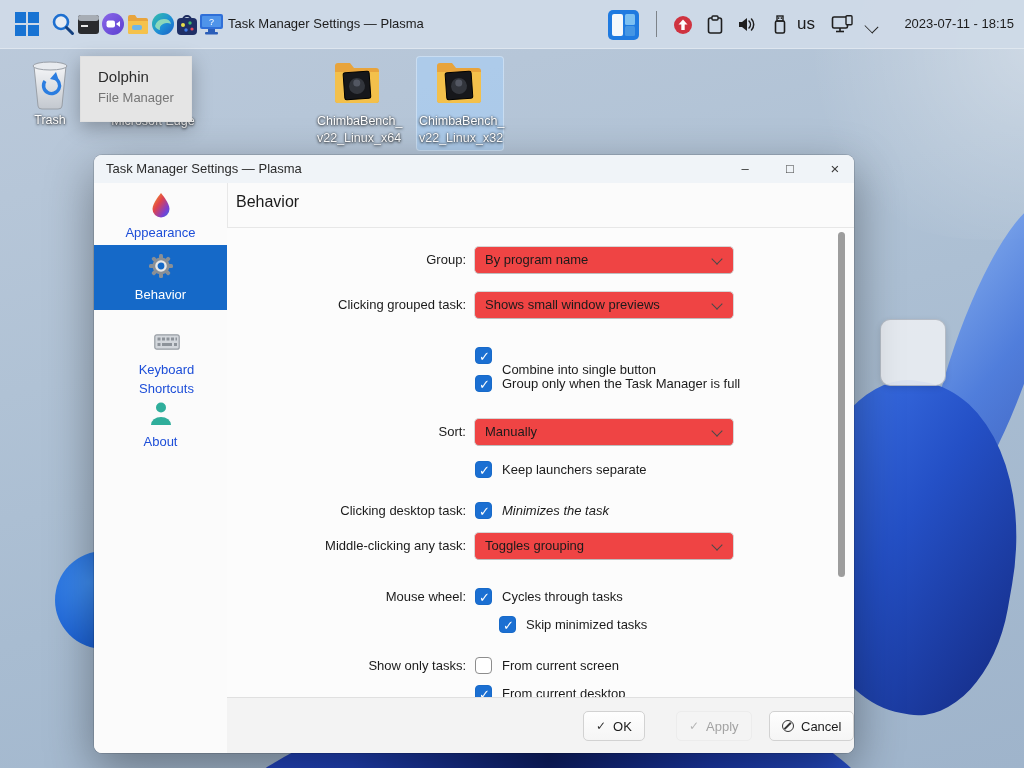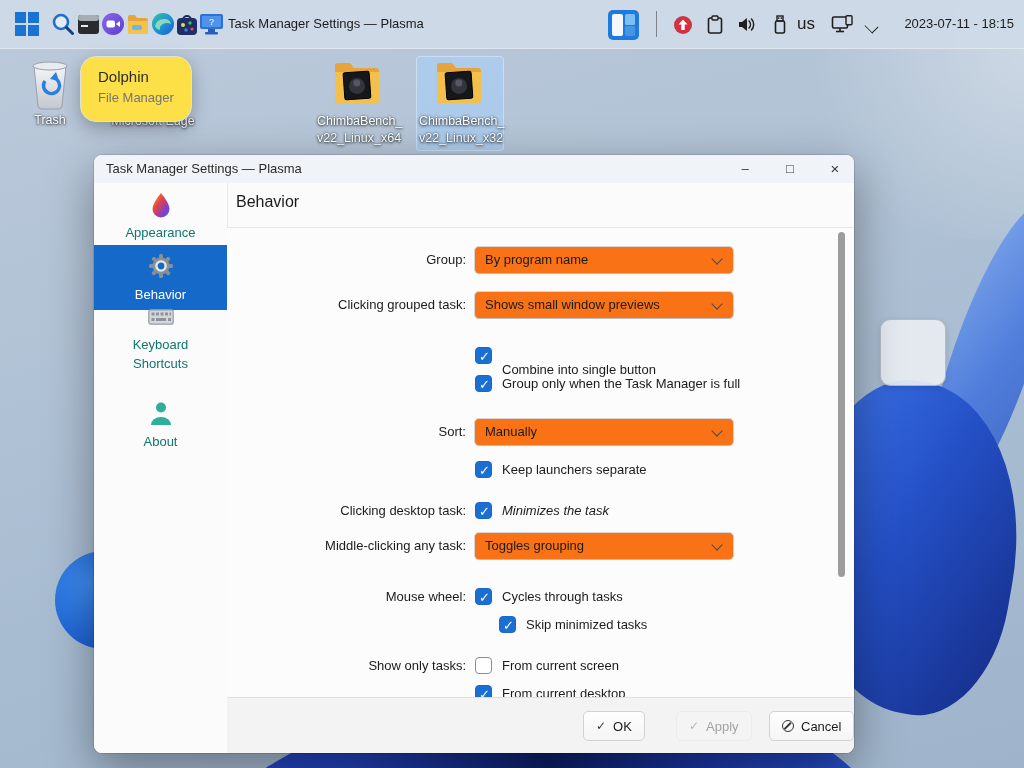--- a/index.html
+++ b/index.html
@@ -32,43 +32,43 @@
   .tb-chev{left:866px;top:21px;width:10px;height:10px;border-right:1.6px solid #222;border-bottom:1.6px solid #222;transform:rotate(45deg) scale(1,.8);}
   
   .dlbl{color:#fff;font-size:12.5px;text-align:center;line-height:17px;
     text-shadow:0 1px 3px rgba(0,0,0,.8),0 0 2px rgba(0,0,0,.55);}
   .sel-box{left:416px;top:56px;width:86px;height:93px;border-radius:4px;
     background:rgba(168,205,241,.68);border:1px solid rgba(255,255,255,.35);}
   .widget-sq{left:880px;top:319px;width:64px;height:65px;border-radius:10px;
     background:rgba(233,237,241,.92);border:1px solid rgba(140,150,162,.55);
     box-shadow:0 2px 6px rgba(0,0,0,.12);}
   
-  .tooltip{left:80px;top:56px;width:110px;height:64px;background:#fde047;border:1px solid #e0e0e0;
-    border-radius:16px;box-shadow:0 6px 18px rgba(0,0,0,.28);z-index:45;}
+  .tooltip{left:80px;top:56px;width:110px;height:64px;background:#e5e5e5;border:1px solid #e0e0e0;
+    border-radius:0;box-shadow:0 6px 18px rgba(0,0,0,.28);z-index:45;}
   .tt-title{left:17px;top:11px;font-size:15px;color:#2b2b2b;}
   .tt-sub{left:17px;top:33px;font-size:13px;color:#757575;}
   
   .dialog{left:94px;top:155px;width:760px;height:598px;border-radius:8px;background:#fbfbfb;
     box-shadow:0 16px 48px rgba(0,0,0,.38),0 0 0 1px rgba(0,0,0,.12);overflow:hidden;z-index:30;}
   .titlebar{left:0;top:0;width:760px;height:28px;background:#f0f4f8;}
   .tb-text{left:12px;top:0;height:28px;line-height:28px;font-size:13px;color:#2b2b2b;}
   .wc{top:0;width:34px;height:28px;text-align:center;line-height:27px;font-size:13px;color:#3a3a3a;cursor:default;}
   .wc.close{font-size:15px;}
   .sidebar{left:0;top:28px;width:133px;height:570px;background:#fbfbfb;border-right:1px solid #e8e8e8;}
   .side-item{left:0;width:133px;text-align:center;}
-  .side-lbl{font-size:13px;color:#0f766e;line-height:19px;}
+  .side-lbl{font-size:13px;color:#1d4ed8;line-height:19px;}
   .side-sel{left:0;top:90px;width:133px;height:65px;background:#1569c8;}
   .heading{left:142px;top:38px;font-size:16px;color:#1b1b1b;}
   .hsep{left:133px;top:72px;width:627px;height:1px;background:#e7e7e7;}
   .scroll{left:133px;top:73px;width:627px;height:469px;overflow:hidden;background:#fcfcfc;}
   .sb-thumb{left:744px;top:77px;width:7px;height:345px;border-radius:4px;background:#9d9d9d;}
   .lbl{width:239px;left:0;text-align:right;font-size:13px;color:#1b1b1b;}
   .lbl.dd-row{line-height:28px;}
   .lbl.cb-row{line-height:17px;}
-  .dd{width:260px;height:28px;left:247px;background:#f97316;border:1px solid #d6d6d6;border-bottom-color:#bdbdbd;
+  .dd{width:260px;height:28px;left:247px;background:#ef4444;border:1px solid #d6d6d6;border-bottom-color:#bdbdbd;
     border-radius:5px;box-sizing:border-box;}
   .dd-text{position:absolute;left:10px;top:0;line-height:26px;font-size:13px;color:#1b1b1b;white-space:nowrap;}
   .chev{position:absolute;right:12px;top:8px;width:7px;height:7px;border-right:1.5px solid #4a4a4a;border-bottom:1.5px solid #4a4a4a;transform:rotate(45deg);}
   .cb{width:17px;height:17px;border-radius:4px;box-sizing:border-box;border:1px solid #8d8d8d;background:#fff;}
   .cb[data-checked="true"]{background:#1b6fd2;border-color:#186ac9;}
   .cb[data-checked="true"]::after{content:"✓";position:absolute;left:3px;top:0px;color:#fff;font-size:13px;font-weight:bold;line-height:17px;}
   .cblbl{font-size:13px;color:#1b1b1b;line-height:17px;white-space:nowrap;}
   .footer{left:133px;top:542px;width:627px;height:56px;background:#f3f3f3;border-top:1px solid #e0e0e0;box-sizing:border-box;}
   .btn{top:556px;height:30px;border-radius:5px;border:1px solid #d2d2d2;background:linear-gradient(#fefefe,#f5f5f5);
     box-sizing:border-box;display:flex;align-items:center;gap:7px;padding:0 12px;font-size:13px;color:#1b1b1b;cursor:default;}
@@ -317,21 +317,21 @@
             <rect x="13" y="3" width="4" height="24" rx="1.5" transform="rotate(90 15 15)"></rect>
             <rect x="13" y="3" width="4" height="24" rx="1.5" transform="rotate(135 15 15)"></rect>
             <circle cx="15" cy="15" r="8.5"></circle>
           </g>
           <circle cx="15" cy="15" r="4.6" fill="#1569c8" stroke="#e8e8e8" stroke-width="2.4"></circle>
         </svg>
       </span>
       <div class="side-lbl" style="color:#fff;">Behavior</div>
     </div>
 
-    <div class="abs side-item" style="top:154px;">
+    <div class="abs side-item" style="top:179px;padding-left:6px;">
       <span>
         <svg width="26" height="16" viewBox="0 0 26 16">
           <rect x="0.8" y="0.8" width="24.4" height="14.4" rx="2" fill="#d3d7dc" stroke="#979da4" stroke-width="1.2"></rect>
           <g fill="#8d939a">
             <rect x="3.5" y="3.5" width="3" height="3"></rect>
               <rect x="8" y="3.5" width="3" height="3"></rect>
               <rect x="12.5" y="3.5" width="3" height="3"></rect>
               <rect x="17" y="3.5" width="3" height="3"></rect>
               <rect x="21.5" y="3.5" width="1.5" height="3"></rect>
             <rect x="3.5" y="9" width="3" height="3"></rect>

